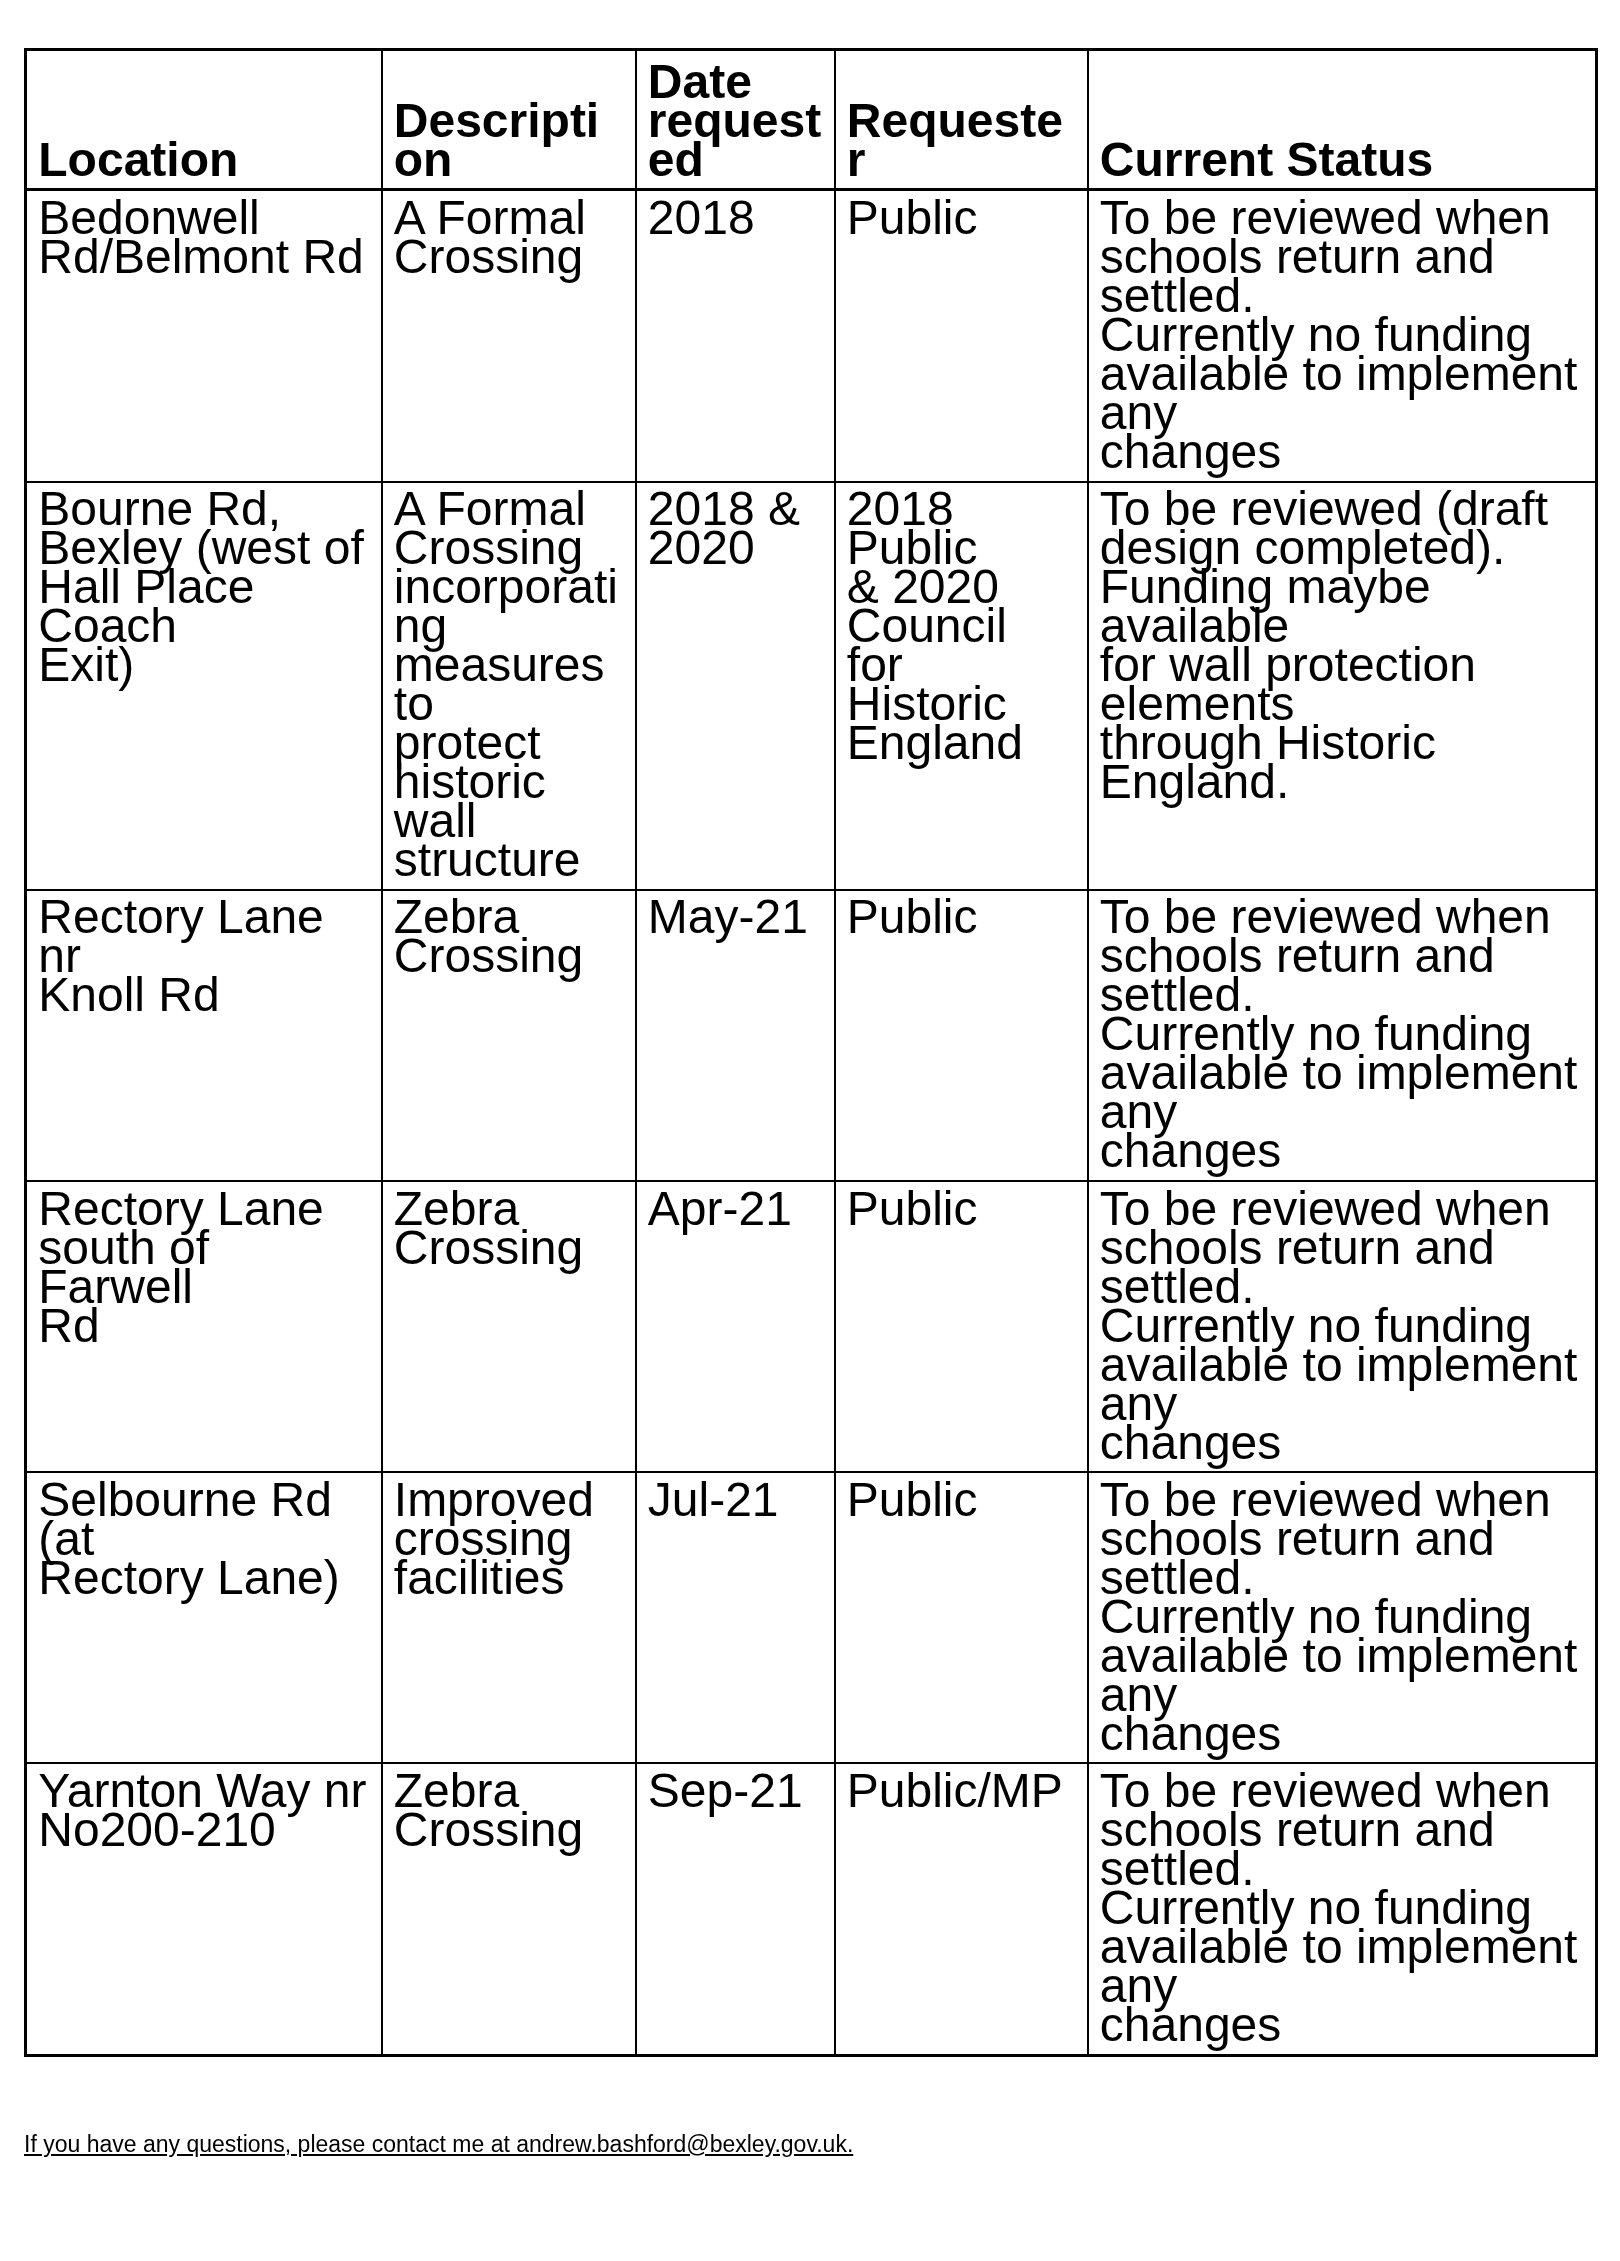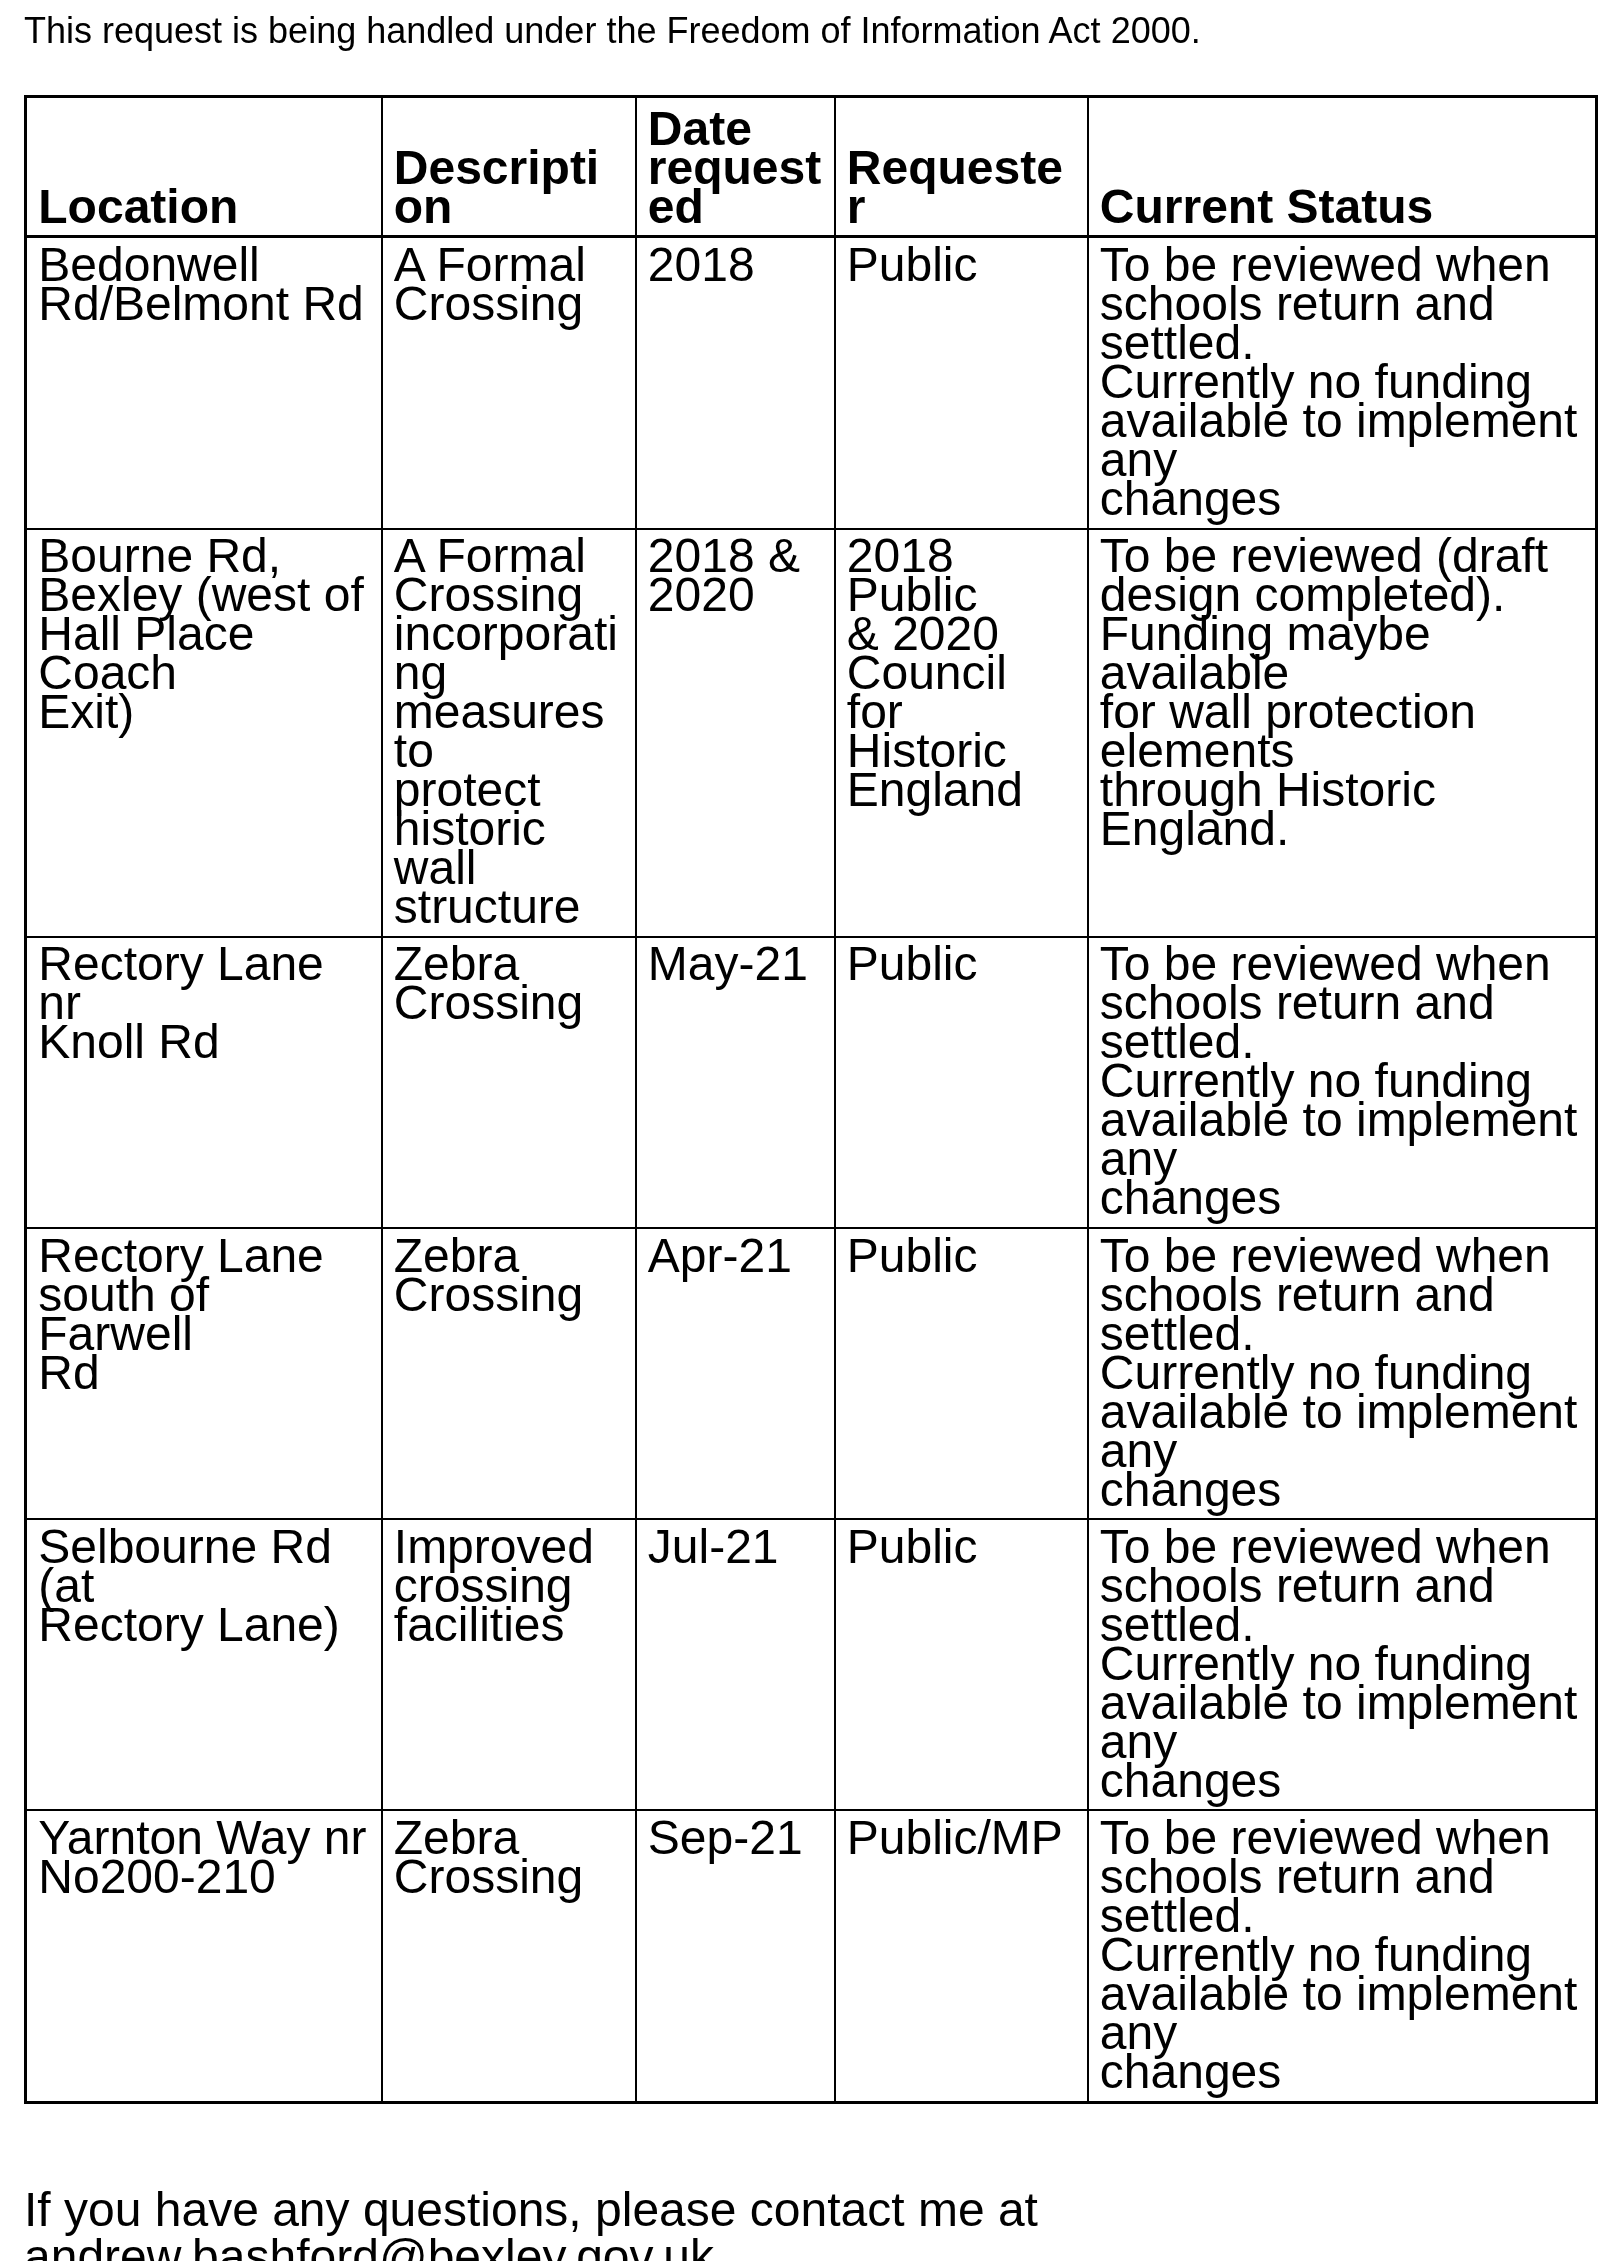--- a/index.html
+++ b/index.html
@@ -44,32 +44,32 @@
     white-space: pre-wrap;
     overflow-wrap: break-word;
   }
   table.foi th {
     vertical-align: bottom;
     font-weight: bold;
     border-bottom: 3.2px solid #000;
     padding-top: 11.3px;
   }
   .footer {
-    margin-top: 82px;
-    font-size: 48px;
+    margin-top: 64px;
+    font-size: 23px;
     line-height: 47px;
     white-space: pre-wrap;
+    text-decoration: underline;
   }
 </style>
 </head>
 <body>
 
 <div class="doc">
 
-  <p class="para para-1">This request is being handled under the Freedom of Information Act 2000.</p>
 
 
   <table class="foi">
     <colgroup>
       <col style="width:356px">
       <col style="width:254px">
       <col style="width:199px">
       <col style="width:253px">
       <col style="width:509px">
     </colgroup>

